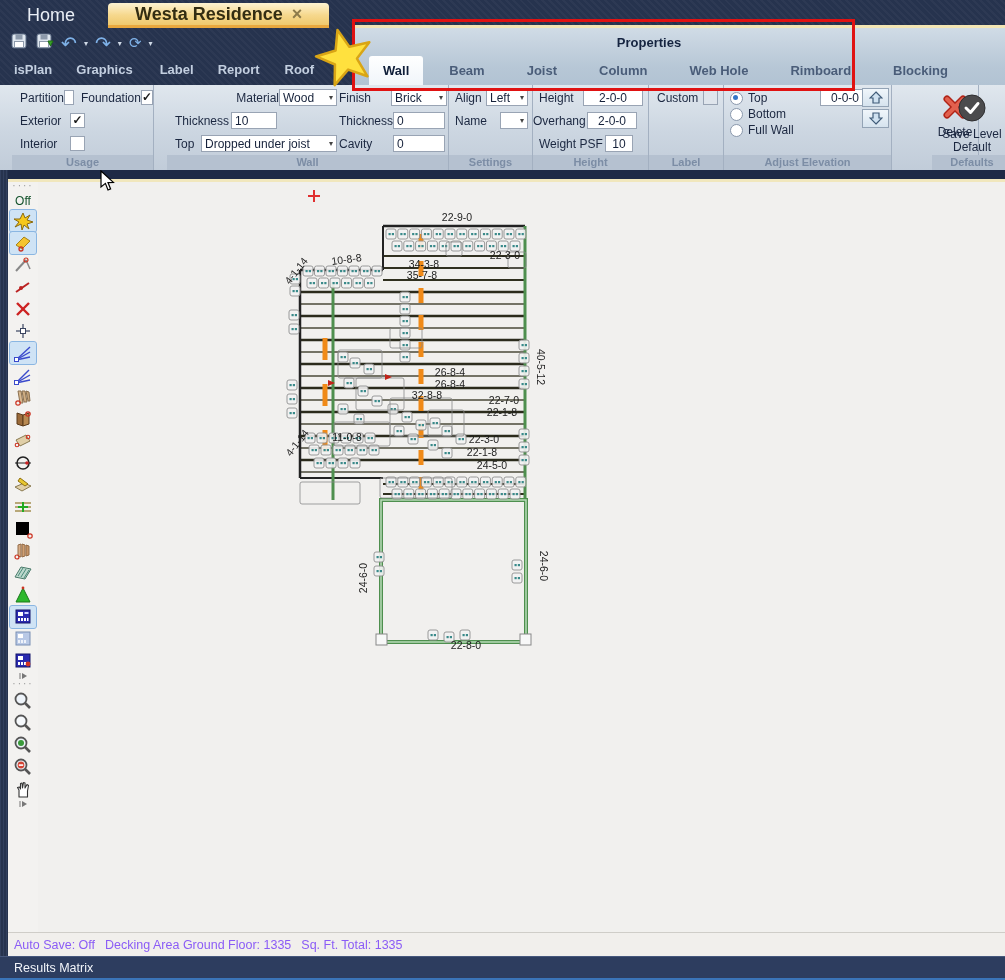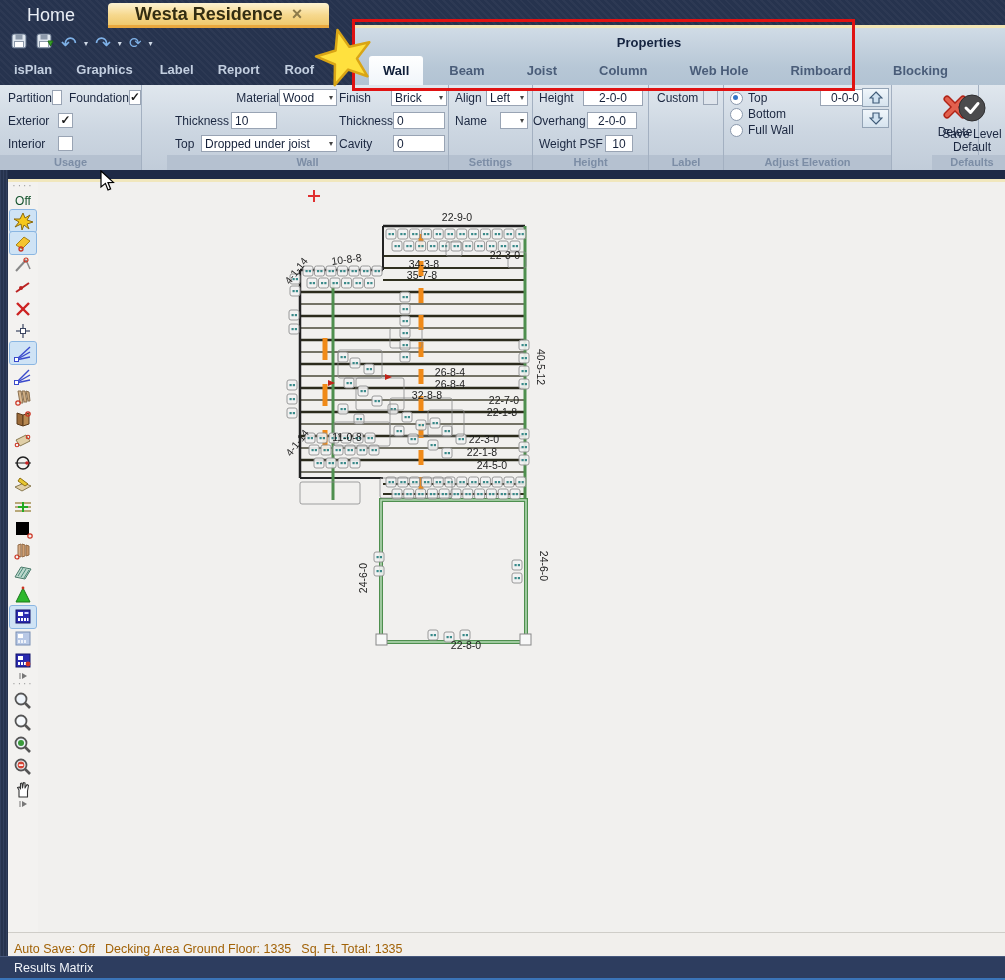--- a/index.html
+++ b/index.html
@@ -65,21 +65,21 @@
        flex-direction:column;align-items:center;}
   .grip{color:#9a9a9a;font-size:10px;letter-spacing:2px;height:10px;line-height:8px;}
   .offbtn{font-size:12px;color:#14532d;height:18px;line-height:18px;}
   .tool{width:26px;height:22px;display:flex;align-items:center;justify-content:center;border-radius:2px;}
   .tool.sel{background:#cfe3f5;outline:1px solid #8ab6e2;}
   .expander{height:8px;display:flex;align-items:center;}
   
   .canvas{position:absolute;left:38px;top:182px;width:967px;height:750px;background:#f1f0ee;}
   
   .statusbar{position:absolute;left:8px;top:932px;width:997px;height:24px;background:#f1efec;
-       border-top:1px solid #cfcdc8;font-size:12.5px;color:#a16207;display:flex;align-items:flex-end;padding-left:6px;box-sizing:border-box;}
+       border-top:1px solid #cfcdc8;font-size:12.5px;color:#8b5cf6;display:flex;align-items:center;padding-left:6px;box-sizing:border-box;}
   .statusbar span{margin-right:10px;}
   .resultsbar{position:absolute;left:0;top:956px;width:1005px;height:24px;background:#2d3d5f;
        border-top:1px solid #46577c;border-bottom:2px solid #3a74b8;box-sizing:border-box;
        color:#f2f5fa;font-size:12.5px;display:flex;align-items:center;padding-left:14px;}
   .cursor{position:absolute;left:100px;top:170px;z-index:60;pointer-events:none;}
 </style>
 </head>
 <body>
 
 <div class="app">
@@ -133,21 +133,21 @@
 
   <div class="annot-rect"></div>
   <div class="annot-star">
     <svg width="64" height="64">
         <polygon transform="rotate(-15 32 32)" points="32,3 39.1,22.3 59.6,23 43.4,35.7 49,55.5 32,44 15,55.5 20.6,35.7 4.4,23 24.9,22.3" fill="#ffe13e" stroke="#d9a515" stroke-width="2.5" stroke-linejoin="round"></polygon>
       </svg>
   </div>
 
   <div class="ribbon">
 
-    <div class="grp" style="left:0;width:142px">
+    <div class="grp" style="left:12px;width:142px">
       <div class="row">
           <span class="lb" style="width:50px">Partition</span>
           <span class="cb"></span>
           <span class="lb" style="margin-left:7px;width:63px">Foundation</span>
           <span class="cb checked"></span>
         </div>
       <div class="row">
           <span class="lb" style="width:50px">Exterior</span>
           <span class="cb checked"></span>
         </div>

